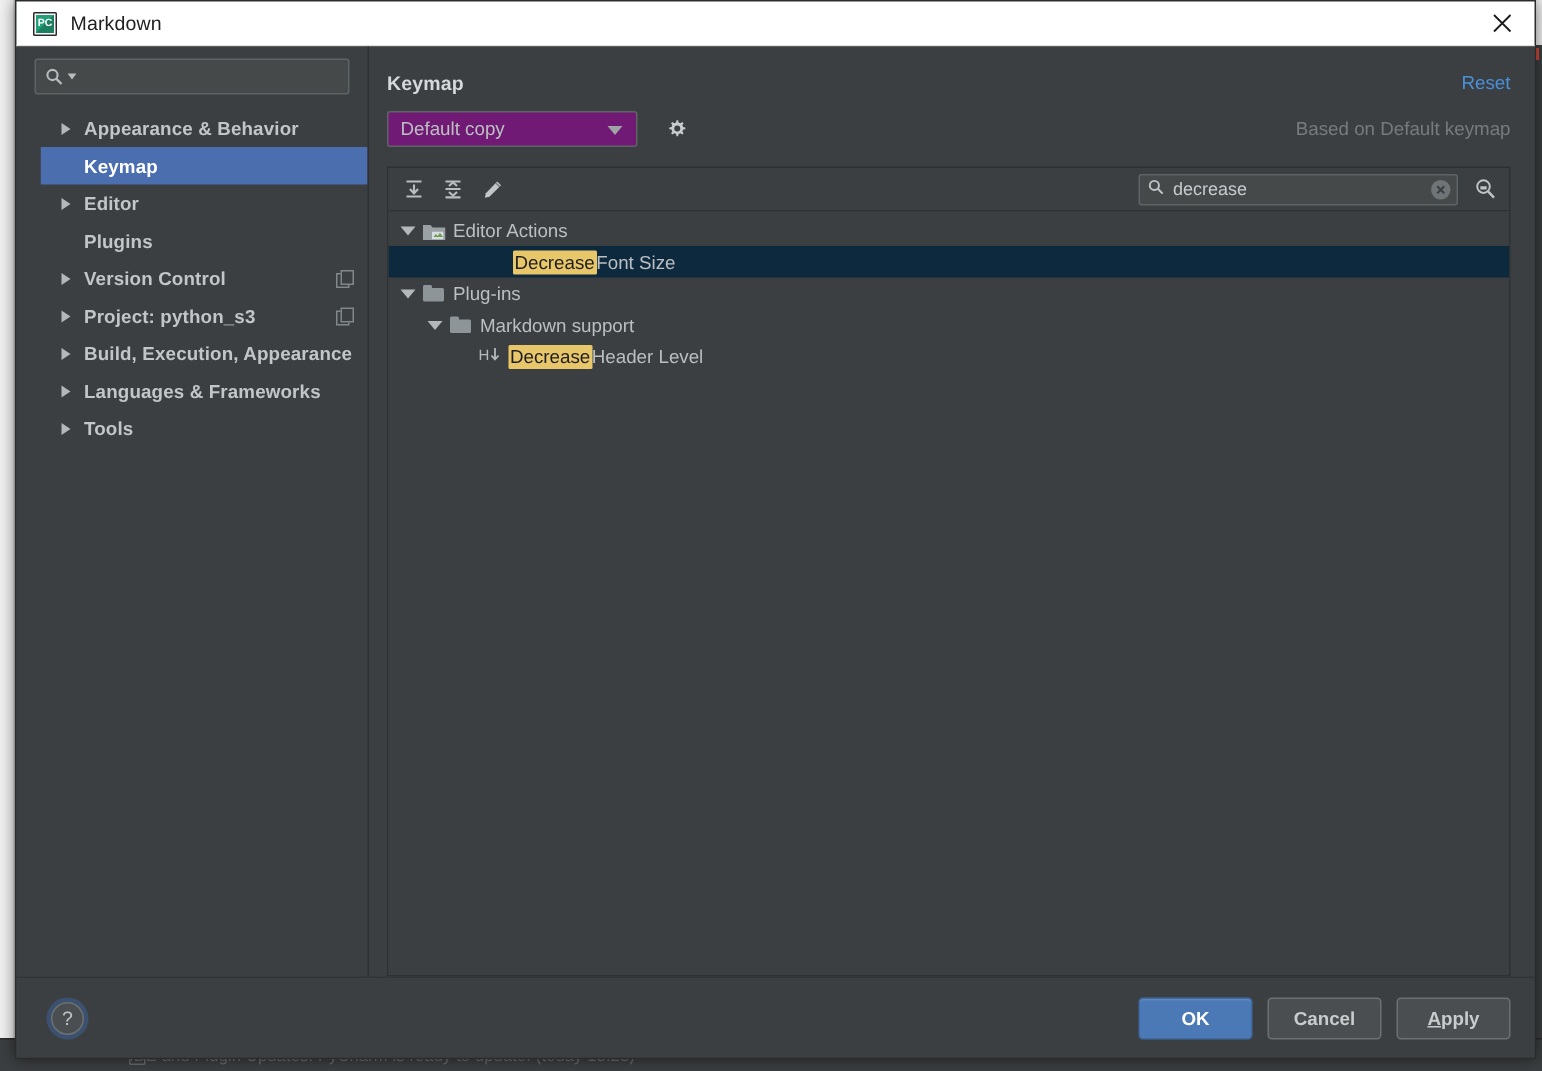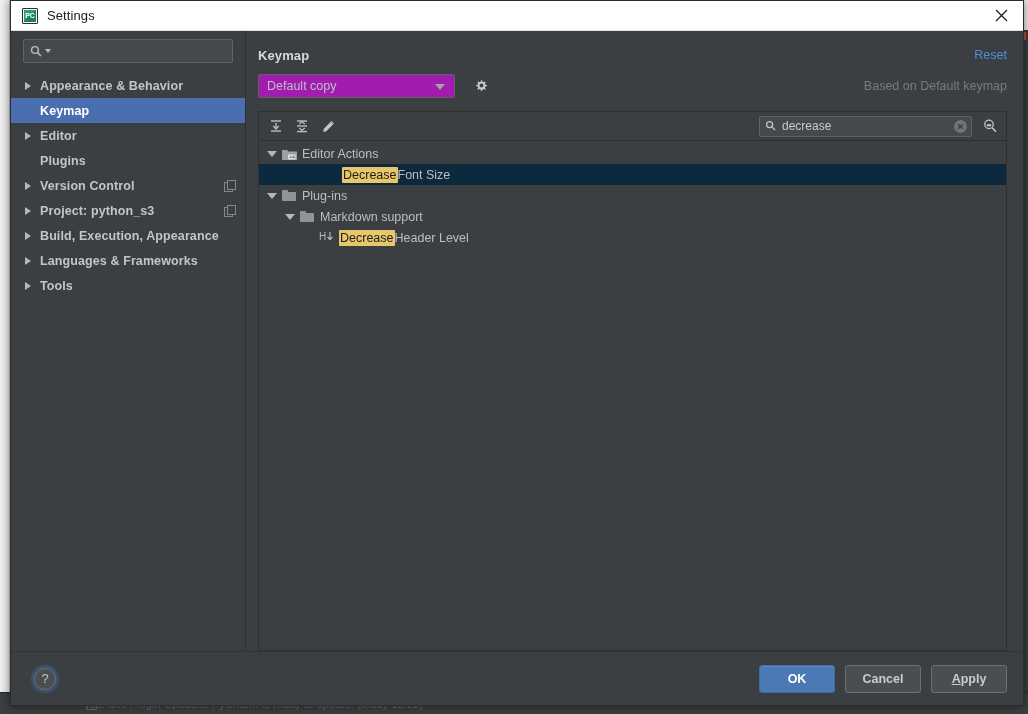--- a/index.html
+++ b/index.html
@@ -151,21 +151,21 @@
   }
   .side-search input {
     flex: 1 1 auto;
     background: transparent; border: none; outline: none;
     color: #bbbbbb; font-size: 12px;
     font-family: "Liberation Sans", sans-serif;
     margin-left: 5px;
     min-width: 0;
   }
 
-  .side-list { flex: 1 1 auto; overflow: hidden; }
+  .side-list { flex: 1 1 auto; overflow: hidden; margin-left: 16px; }
   .side-item {
     height: 25px;
     display: flex; align-items: center;
     padding-left: 14px; padding-right: 10px;
     font-size: 12.5px;
     color: #c3c6c8;
     font-weight: bold;
     letter-spacing: .1px;
     cursor: default;
     position: relative;
@@ -223,22 +223,22 @@
     margin-left: auto;
     font-size: 12.5px; color: #4a90d9; cursor: default;
   }
 
   .keymap-row {
     display: flex; align-items: center;
     padding: 4px 16px 0 12px;
     height: 34px; flex: 0 0 34px;
   }
   .combo {
-    width: 197px; height: 24px;
-    background: #a21caf;
+    width: 167px; height: 24px;
+    background: #701a75;
     border: 1px solid #5e6364;
     border-radius: 2px;
     display: flex; align-items: center;
     padding-left: 8px;
     font-size: 12.5px; color: #bcc0c2;
     position: relative;
   }
   .combo .combo-arrow {
     position: absolute; right: 9px; top: 50%;
     margin-top: -2px;
@@ -409,21 +409,21 @@
   <div class="ide-statusbar">
     <div class="ide-status-icon"></div>
     <span class="ide-status-text">IDE and Plugin Updates: PyCharm is ready to update. (today 13:23)</span>
   </div>
 </div>
 
 <div id="dialog">
 
   <div class="titlebar">
     <div class="app-icon"></div>
-    <span class="title-text">Settings</span>
+    <span class="title-text">Markdown</span>
     <div class="win-controls">
       <div class="win-btn">
         <svg width="13" height="13" viewBox="0 0 13 13">
           <path d="M1 1 L12 12 M12 1 L1 12" stroke="#1a1a1a" stroke-width="1.2" fill="none"></path>
         </svg>
       </div>
     </div>
   </div>
 
   <div class="dlg-body">

